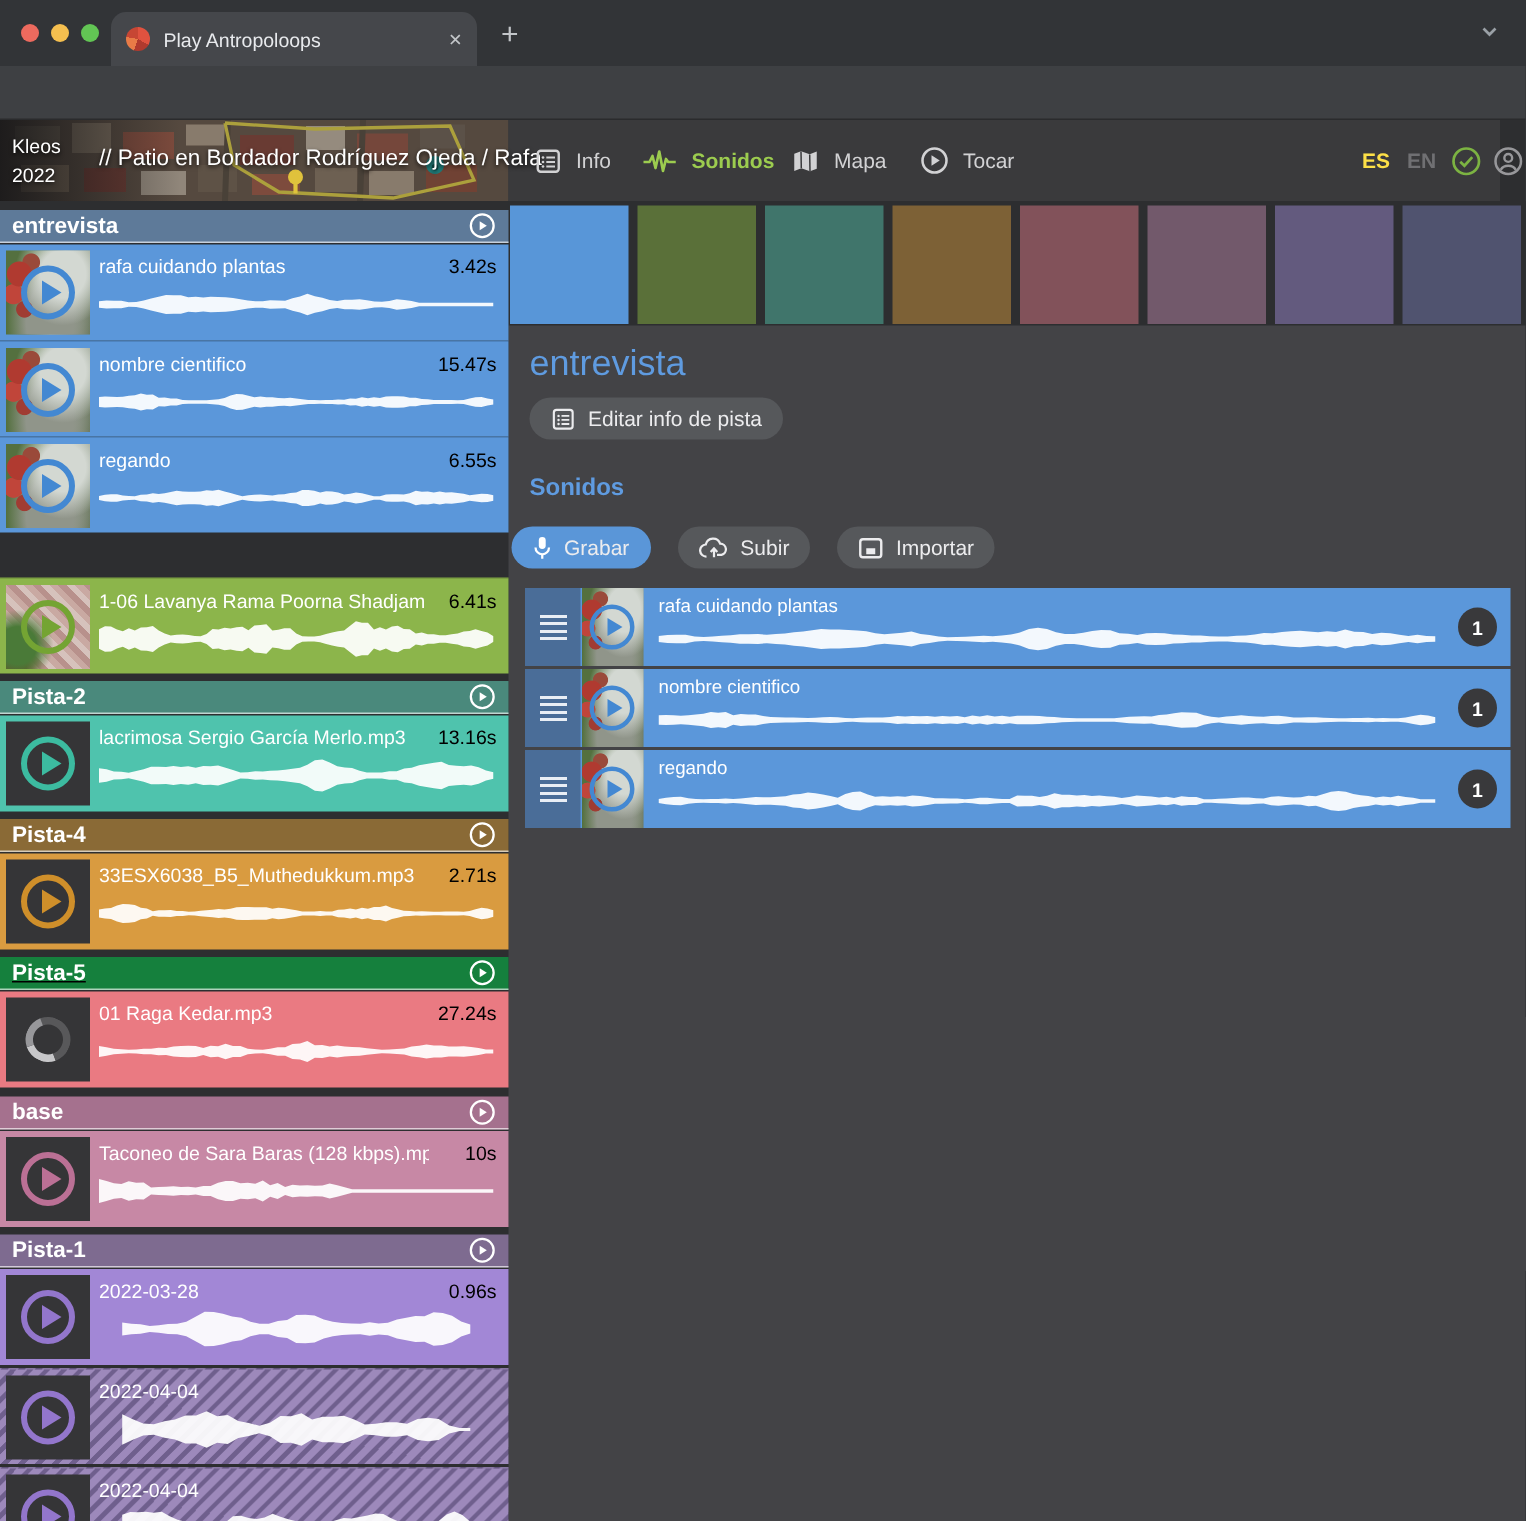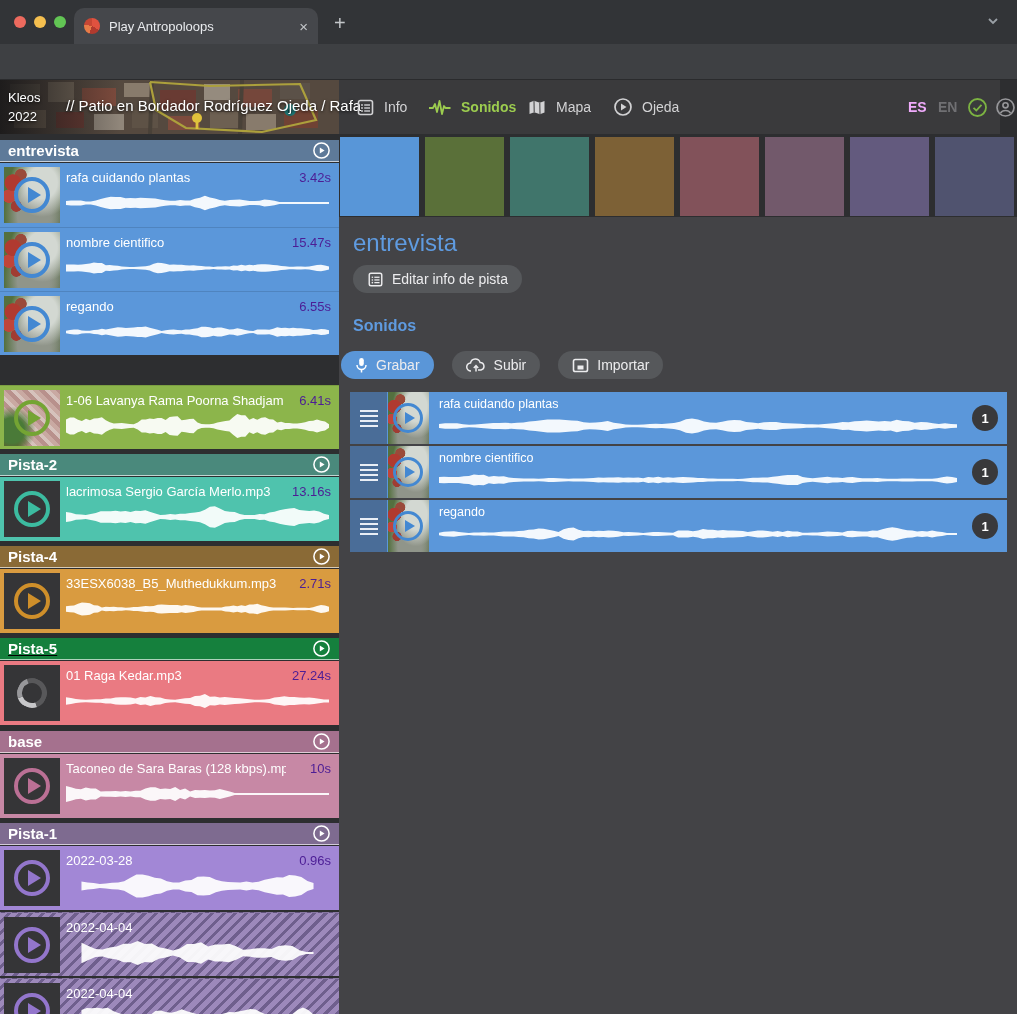--- a/index.html
+++ b/index.html
@@ -33,21 +33,21 @@
             display:flex; align-items:center; justify-content:center; }
   #kebab { left:991px; top:50px; color:#dfe1e4; font-size:16px; letter-spacing:0; }
 
   
   #appheader { left:0; top:80px; width:1000px; height:54px; background:#3a3a3c; }
   #map-thumb { left:0; top:0; width:339px; height:54px; overflow:hidden; }
   #logo { left:8px; top:8px; color:#fff; font-size:13px; line-height:19px; text-shadow:0 1px 3px rgba(0,0,0,.8); }
   #breadcrumb { left:66px; top:17px; color:#fff; font-size:15px; white-space:nowrap;
                 text-shadow:0 1px 3px rgba(0,0,0,.8); }
   .nav-item { top:0; height:54px; display:flex; align-items:center; gap:9px; color:#d2d2d4; font-size:14px; }
-  #lang-es { left:908px; top:19px; color:#f0abfc; font-size:14px; font-weight:700; }
+  #lang-es { left:908px; top:19px; color:#fde047; font-size:14px; font-weight:700; }
   #lang-en { left:938px; top:19px; color:#707073; font-size:14px; font-weight:700; }
   #check-circ { left:967px; top:17px; }
   #acct-circ { left:995px; top:17px; }
 
   
   #content { left:0; top:134px; width:1017px; height:880px; background:#2d2e30; }
   #mainarea { left:339px; top:0; width:678px; height:880px; background:#2d2e30; }
   #panel { left:0; top:83px; width:678px; height:797px; background:#434346; }
   .swatch { top:3px; width:79px; height:79px; }
 
@@ -96,21 +96,21 @@
   .ring { width:36px; height:36px; border:4px solid currentColor; border-radius:50%;
           display:flex; align-items:center; justify-content:center; }
   .ring::after { content:""; margin-left:4px; border-left:13px solid currentColor;
           border-top:8px solid transparent; border-bottom:8px solid transparent; }
   .ring.sm { width:30px; height:30px; border-width:3px; }
   .ring.sm::after { margin-left:3px; border-left-width:10px; border-top-width:6px; border-bottom-width:6px; }
   .spinner { width:30px; height:30px; border-radius:50%; border:5px solid #58585a;
              border-bottom-color:#c7c7c9; border-left-color:#97979a; transform:rotate(25deg); }
   .stitle { position:absolute; left:66px; top:7px; color:#fff; font-size:13px; white-space:nowrap;
             max-width:220px; overflow:hidden; }
-  .sdur { position:absolute; right:8px; top:7px; color:#4c1d95; font-size:13px; }
+  .sdur { position:absolute; right:8px; top:7px; color:#000000; font-size:13px; }
   svg.wave { position:absolute; left:66px; top:25px; width:263px; height:30px; }
   .hatched { background:repeating-linear-gradient(135deg,#9d89bb 0 5px,#6f5f8d 5px 8px) !important; }
 
   .playcirc { color:#fff; }
 </style>
 </head>
 <body>
 
 <div id="tabstrip" class="abs">
   <div class="light abs" style="left:14px;background:#ed6a5e"></div>
@@ -266,21 +266,21 @@
       <line x1="7" y1="3" x2="7.2" y2="14" stroke="#3a3a3c" stroke-width="1"></line>
       <line x1="12.8" y1="5" x2="13" y2="16" stroke="#3a3a3c" stroke-width="1"></line>
     </svg>
     <span>Mapa</span>
   </div>
   <div class="nav-item abs" style="left:613px">
     <svg width="20" height="20" viewBox="0 0 20 20">
       <circle cx="10" cy="10" r="8" fill="none" stroke="#d2d2d4" stroke-width="1.7"></circle>
       <path d="M8 6.5 L13.5 10 L8 13.5 Z" fill="#d2d2d4"></path>
     </svg>
-    <span>Ojeda</span>
+    <span>Tocar</span>
   </div>
 
   <div id="lang-es" class="abs">ES</div>
   <div id="lang-en" class="abs">EN</div>
   <div id="check-circ" class="abs">
     <svg width="21" height="21" viewBox="0 0 21 21">
         <circle cx="10.5" cy="10.5" r="8.5" fill="none" stroke="#7cb342" stroke-width="1.8"></circle>
         <path d="M6.5 10.8 L9.3 13.5 L14.5 7.8" fill="none" stroke="#7cb342" stroke-width="1.8"></path>
       </svg>
   </div>

